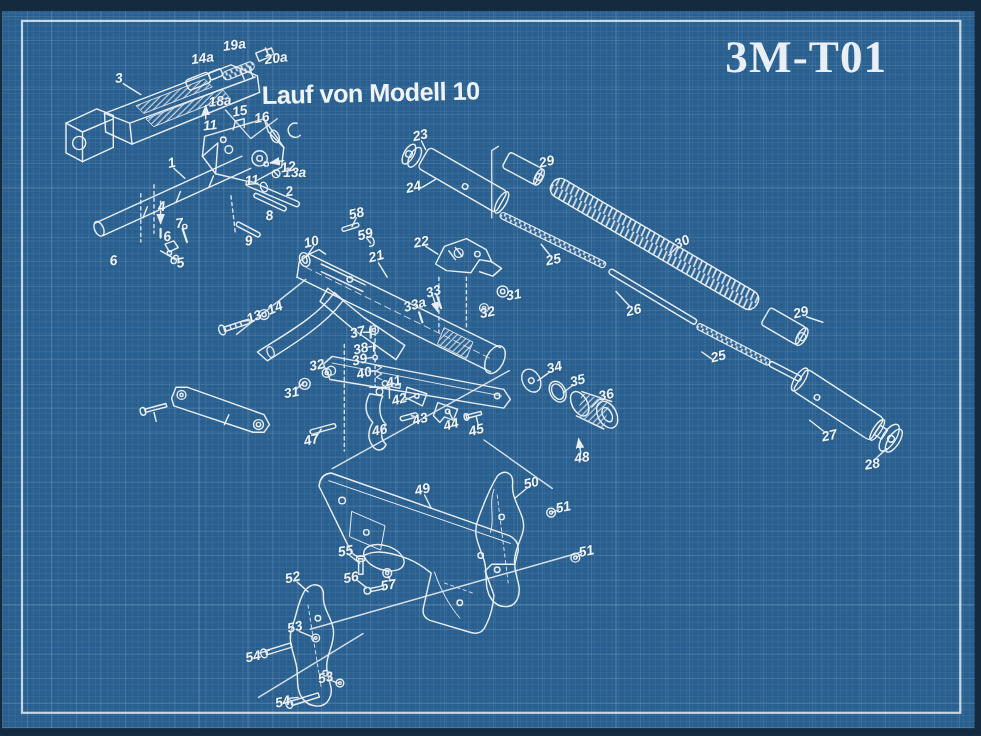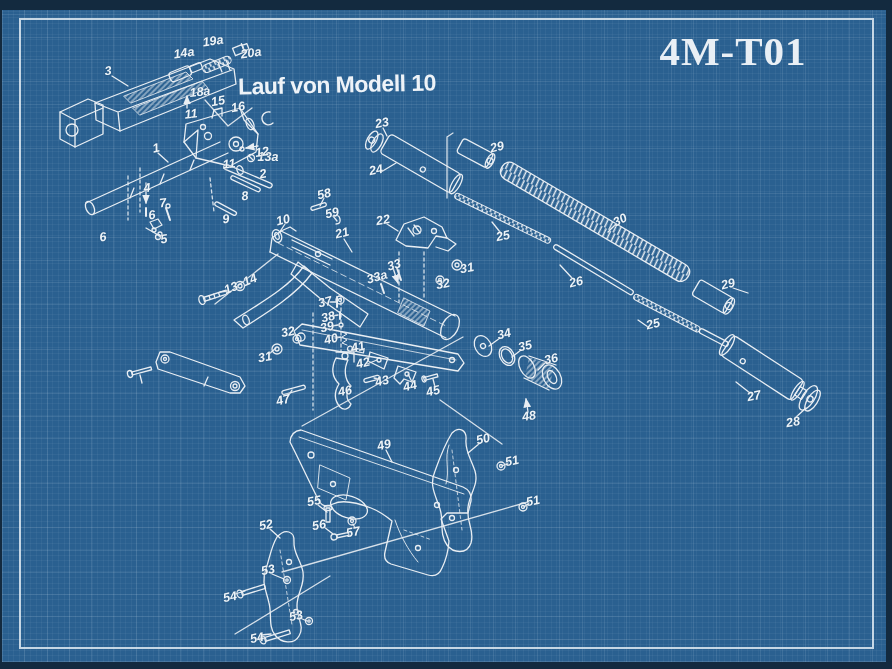--- a/index.html
+++ b/index.html
@@ -412,21 +412,21 @@
       </g>
     <g transform="translate(334,537) rotate(-12)">
         <circle r="3"></circle>
         <rect x="3" y="-1.5" width="12" height="3"></rect>
       </g>
     <circle cx="352" cy="521" r="4"></circle>
       <circle cx="352" cy="521" r="1.5"></circle>
   </g>
 </svg>
 
-<div class="sheet-title">4M-T01</div>
+<div class="sheet-title">3M-T01</div>
 <div class="diagram-label">Lauf von Modell 10</div>
 <div id="callout-layer">
     <span class="callout" style="left: 108px; top: 71px; transform: translate(-50%, -50%) rotate(-6deg);">3</span>
     <span class="callout" style="left: 184px; top: 53px; transform: translate(-50%, -50%) rotate(-8deg);">14a</span>
     <span class="callout" style="left: 213px; top: 41px; transform: translate(-50%, -50%) rotate(-8deg);">19a</span>
     <span class="callout" style="left: 251px; top: 53px; transform: translate(-50%, -50%) rotate(-8deg);">20a</span>
     <span class="callout" style="left: 200px; top: 92px; transform: translate(-50%, -50%) rotate(-6deg);">18a</span>
     <span class="callout" style="left: 191px; top: 114px; transform: translate(-50%, -50%) rotate(-6deg);">11</span>
     <span class="callout" style="left: 218px; top: 101px; transform: translate(-50%, -50%) rotate(-10deg);">15</span>
     <span class="callout" style="left: 238px; top: 107px; transform: translate(-50%, -50%) rotate(-10deg);">16</span>

